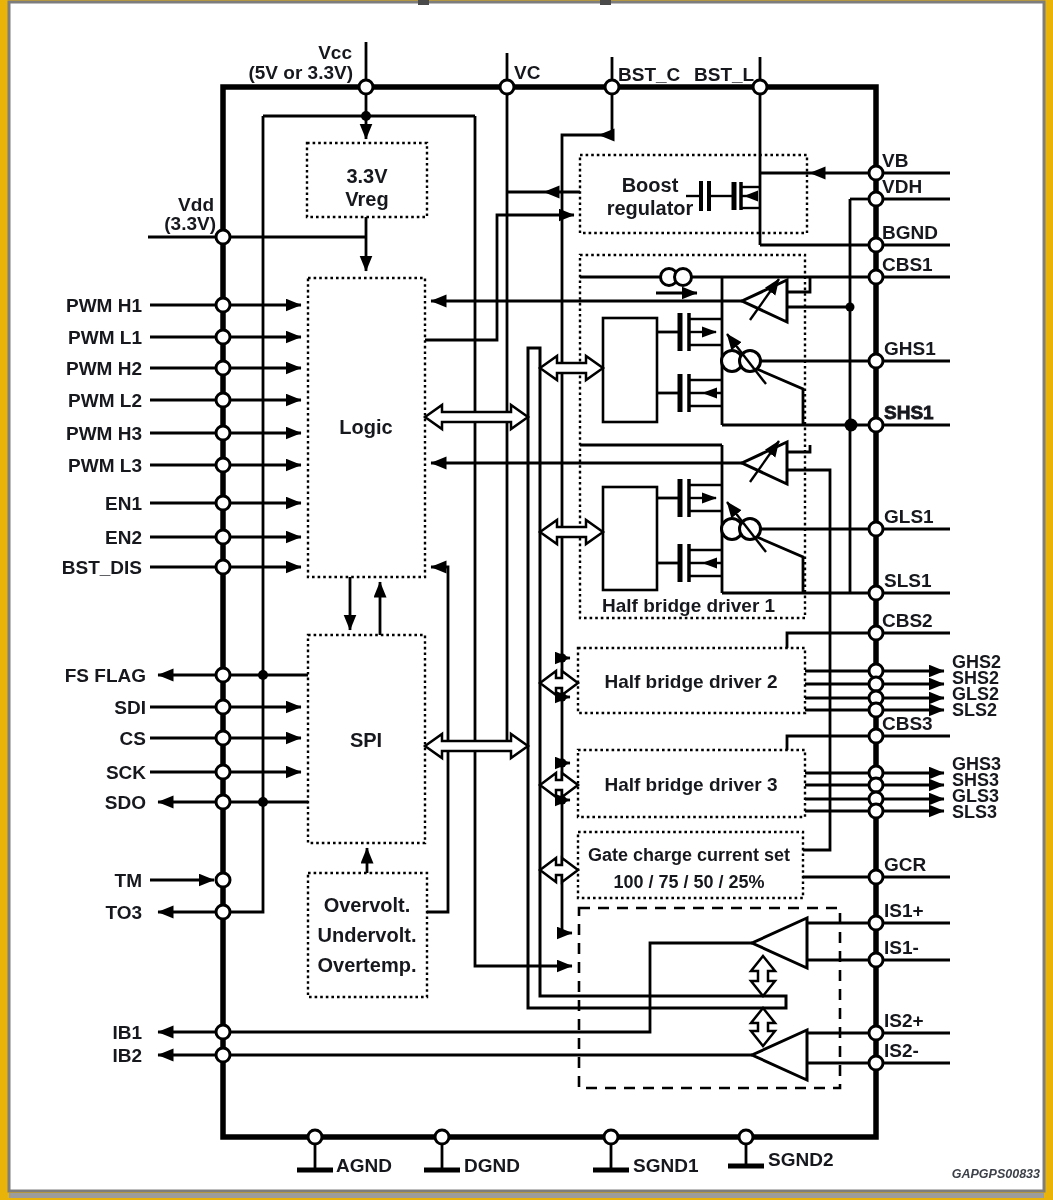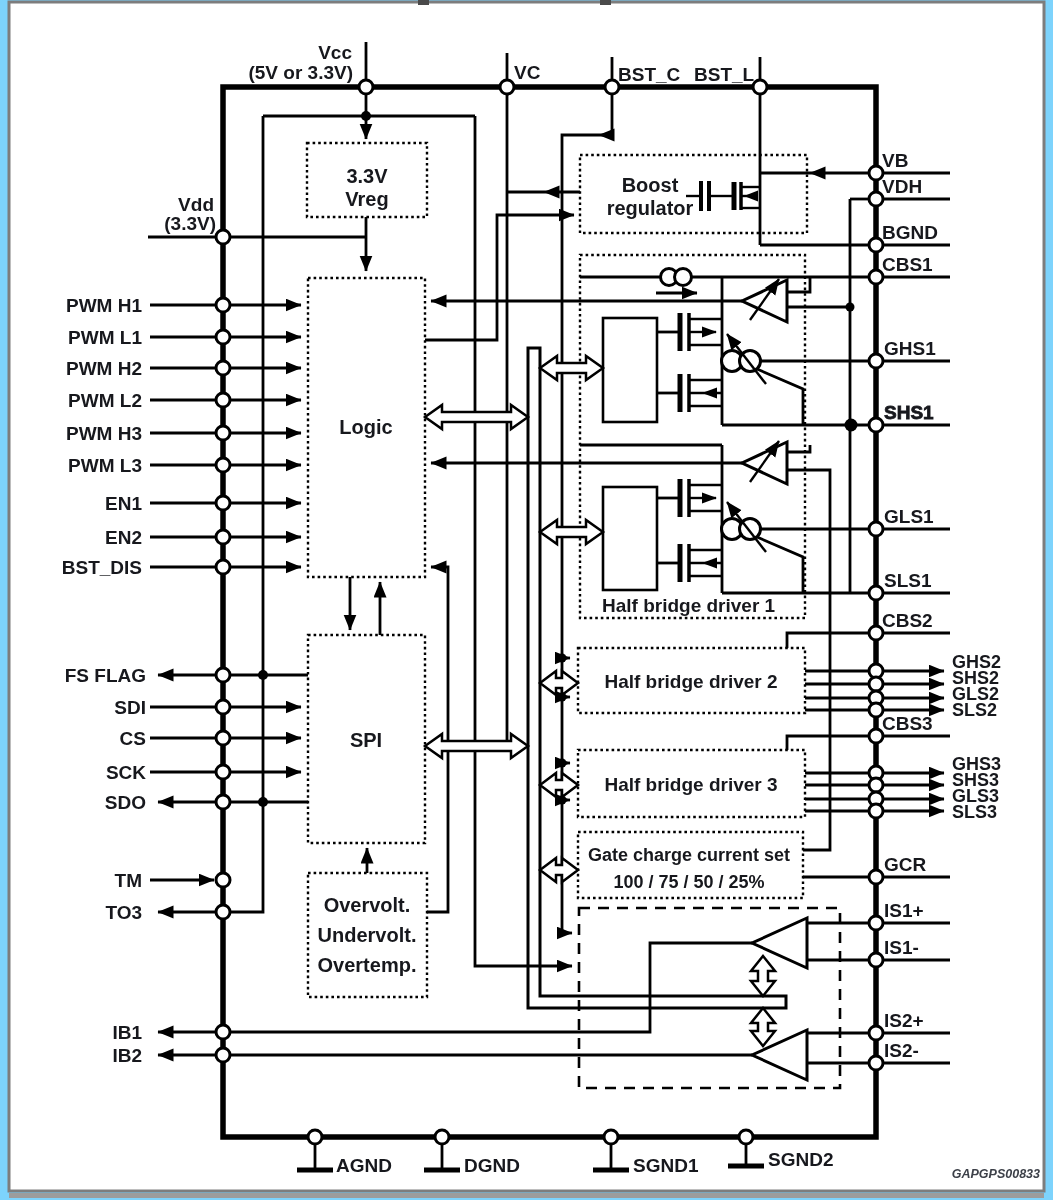--- a/index.html
+++ b/index.html
@@ -1,16 +1,16 @@
 <!DOCTYPE html>
 <html><head>
 <meta charset="utf-8">
 <style>
   html,body{margin:0;padding:0;background:#fff;}
-  #stage{position:relative;width:1053px;height:1200px;background:#7dd3fc;overflow:hidden;
+  #stage{position:relative;width:1053px;height:1200px;background:#eab308;overflow:hidden;
          font-family:"Liberation Sans","DejaVu Sans",sans-serif;}
   svg{position:absolute;left:0;top:0;}
   svg text{fill:#17181d;font-family:"Liberation Sans","DejaVu Sans",sans-serif;font-weight:bold;}
   .wire{stroke:#000;stroke-width:2.8;fill:none;}
   .thin{stroke:#000;stroke-width:2.4;fill:none;}
   .boxmain{stroke:#000;stroke-width:5.5;fill:none;}
   .dotted{stroke:#000;stroke-width:2.4;fill:#fff;stroke-dasharray:2.6 3;}
   .dashed{stroke:#000;stroke-width:2.6;fill:none;stroke-dasharray:11 8;}
   .solidbox{stroke:#000;stroke-width:2.6;fill:#fff;}
   .pin{stroke:#000;stroke-width:3;fill:#fff;}

